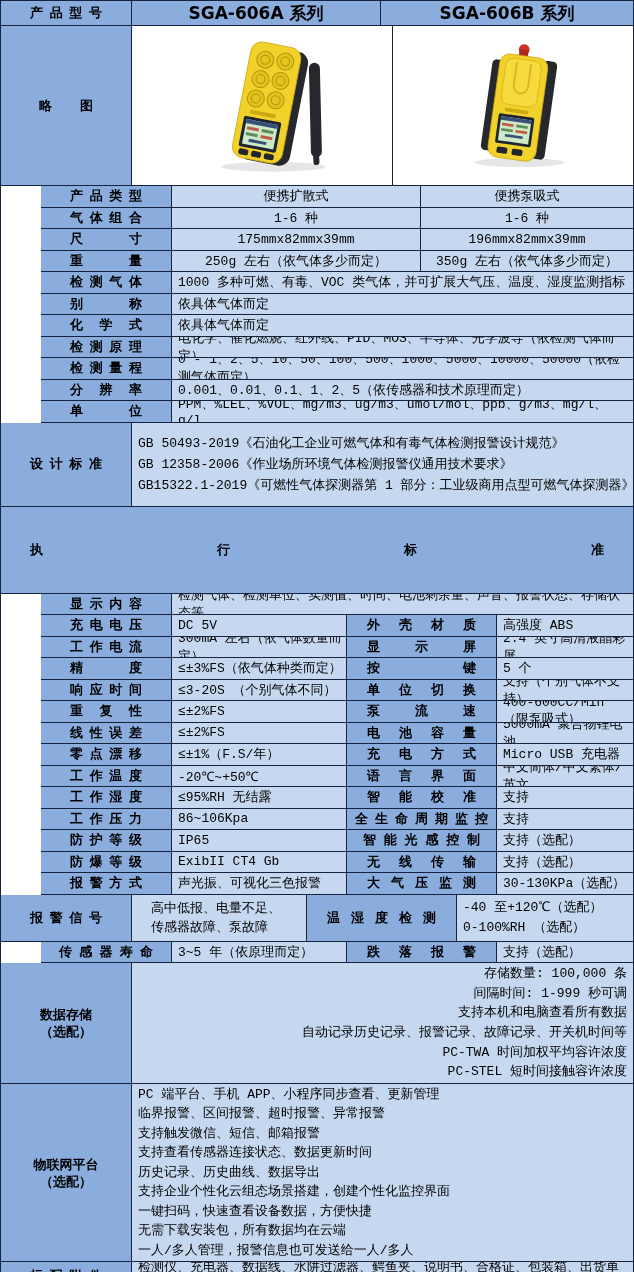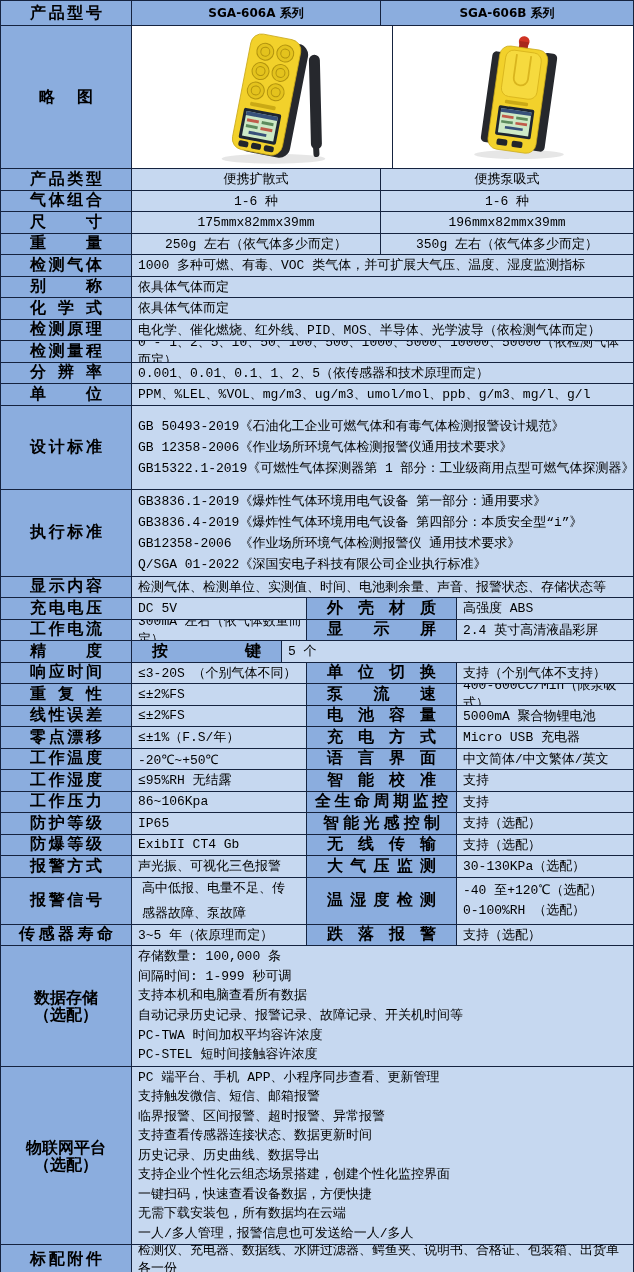--- a/index.html
+++ b/index.html
@@ -9,45 +9,45 @@
   .row:last-child{border-bottom:none;}
   .cell{box-sizing:border-box;border-right:1.5px solid var(--border);display:flex;align-items:center;overflow:hidden;}
   .cell:last-child{border-right:none;flex:1 1 auto;}
   
   .c0{flex:0 0 131px;width:131px;}
   .cA{flex:0 0 249px;width:249px;}
   .p1{flex:0 0 175px;width:175px;}
   .p2{flex:0 0 150px;width:150px;}
   
   .h-head{height:25px;}
-  .h-img{height:143px;gap:12px;}
-  .h-s{height:21.5px;}
+  .h-img{height:160px;gap:12px;}
+  .h-s{height:21.5px;margin-left:40px;}
   .h-std1{height:84px;}
   .h-std2{height:87px;}
   .h-2l{height:47px;}
   .h-ds{height:121px;}
   .h-iot{height:178px;}
   .h-acc{height:28px;}
   
-  .lab{background:var(--labelBg);font-weight:bold;font-size:16px;padding:0 29px;}
+  .lab{background:var(--labelBg);font-weight:bold;font-size:13px;padding:0 29px;}
   .lab .jl{display:block;width:100%;text-align:justify;text-align-last:justify;white-space:nowrap;}
   .p2.lab{padding:0 20px;}
   .lab.center{justify-content:center;padding:0 6px;}
   .lab.center .ctr{display:block;width:100%;text-align:center;line-height:17px;}
   
   .val{background:var(--valueBg);font-size:13px;font-family:Liberation Mono, monospace;}
   .val-c{justify-content:center;text-align:center;}
   .val-l{padding-left:6px;padding-right:4px;}
-  .hdr{background:var(--labelBg);font-weight:bold;font-size:12px;justify-content:center;text-align:right;}
+  .hdr{background:var(--labelBg);font-weight:bold;font-size:17px;justify-content:center;text-align:right;}
   .imgcell{background:#fff;justify-content:center;}
   .lines{display:block;width:100%;padding:2px 6px;}
   .lines .ln{line-height:21px;white-space:nowrap;}
-  .lines-ds .ln{line-height:19.6px;}
+  .lines-ds .ln{line-height:19.6px;text-align:right;}
   .lines-iot .ln{line-height:19.5px;}
-  .wrap2{line-height:25px;padding:3px 10px;}
+  .wrap2{line-height:19px;padding:3px 19px;}
   .v2lines{display:block;width:100%;padding:2px 6px;}
   .v2lines .ln{line-height:20px;white-space:nowrap;}
 </style>
 </head>
 <body>
 
 <div class="tbl">
 
   <div class="row h-head">
     <div class="cell lab c0">
@@ -245,28 +245,20 @@
         <div class="ln">GB 12358-2006《作业场所环境气体检测报警仪通用技术要求》</div>
         <div class="ln">GB15322.1-2019《可燃性气体探测器第 1 部分：工业级商用点型可燃气体探测器》</div>
       </div>
     </div>
   </div>
 
   <div class="row h-std2">
     <div class="cell lab c0">
         <span class="jl">执行标准</span>
       </div>
-    <div class="cell val">
-      <div class="lines">
-        <div class="ln">GB3836.1-2019《爆炸性气体环境用电气设备 第一部分：通用要求》</div>
-        <div class="ln">GB3836.4-2019《爆炸性气体环境用电气设备 第四部分：本质安全型“i”》</div>
-        <div class="ln">GB12358-2006 《作业场所环境气体检测报警仪 通用技术要求》</div>
-        <div class="ln">Q/SGA 01-2022《深国安电子科技有限公司企业执行标准》</div>
-      </div>
-    </div>
   </div>
 
   <div class="row h-s">
     <div class="cell lab c0">
         <span class="jl">显示内容</span>
       </div>
     <div class="cell val val-l">
         <span>检测气体、检测单位、实测值、时间、电池剩余量、声音、报警状态、存储状态等</span>
       </div>
   </div>
@@ -295,20 +287,23 @@
     <div class="cell lab p2">
         <span class="jl">显示屏</span>
       </div>
     <div class="cell val val-l">
         <span>2.4 英寸高清液晶彩屏</span>
       </div>
   </div>
   <div class="row h-s">
     <div class="cell lab c0">
         <span class="jl">精度</span>
+      </div>
+    <div class="cell val val-l p1">
+        <span>≤±3%FS（依气体种类而定）</span>
       </div>
     <div class="cell lab p2">
         <span class="jl">按键</span>
       </div>
     <div class="cell val val-l">
         <span>5 个</span>
       </div>
   </div>
   <div class="row h-s">
     <div class="cell lab c0">
@@ -505,22 +500,22 @@
   <div class="row h-iot">
     <div class="cell lab c0 center">
       <span class="ctr">
         <span style="display:block;">物联网平台</span>
         <span style="display:block;">（选配）</span>
       </span>
     </div>
     <div class="cell val">
       <div class="lines lines-iot">
         <div class="ln">PC 端平台、手机 APP、小程序同步查看、更新管理</div>
+        <div class="ln">临界报警、区间报警、超时报警、异常报警</div>
         <div class="ln">支持触发微信、短信、邮箱报警</div>
-        <div class="ln">临界报警、区间报警、超时报警、异常报警</div>
         <div class="ln">支持查看传感器连接状态、数据更新时间</div>
         <div class="ln">历史记录、历史曲线、数据导出</div>
         <div class="ln">支持企业个性化云组态场景搭建，创建个性化监控界面</div>
         <div class="ln">一键扫码，快速查看设备数据，方便快捷</div>
         <div class="ln">无需下载安装包，所有数据均在云端</div>
         <div class="ln">一人/多人管理，报警信息也可发送给一人/多人</div>
       </div>
     </div>
   </div>
 

